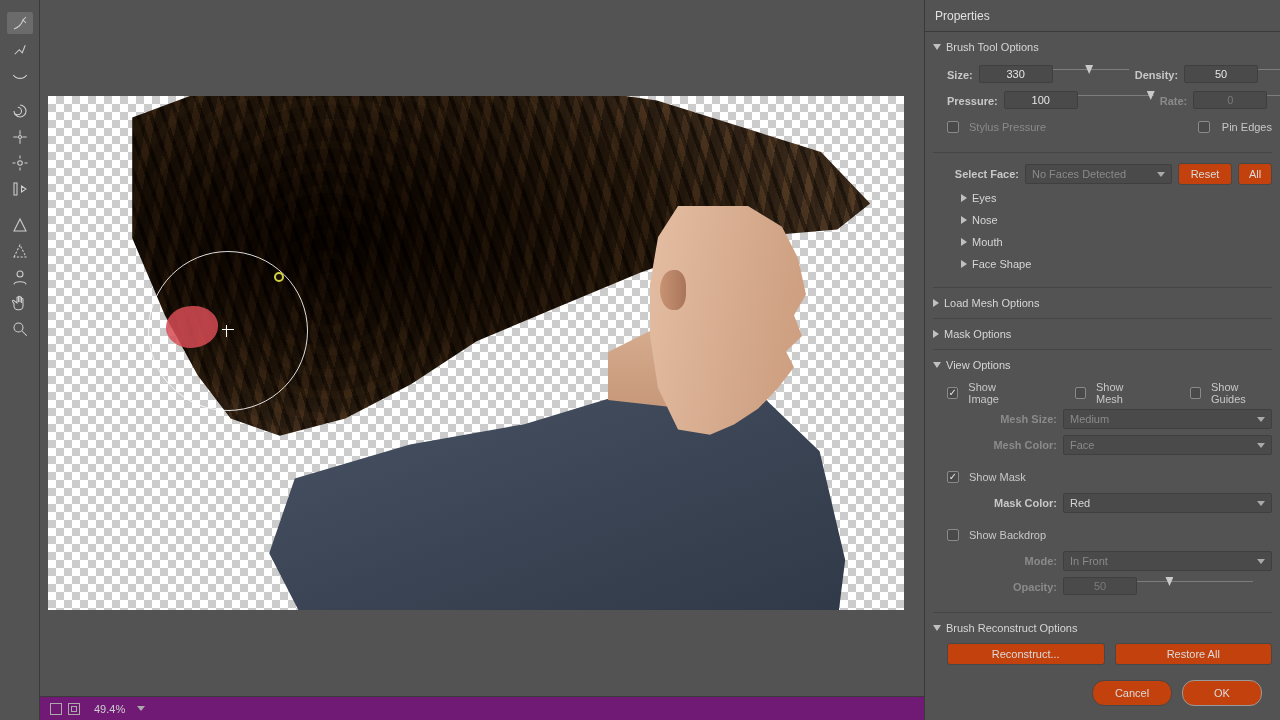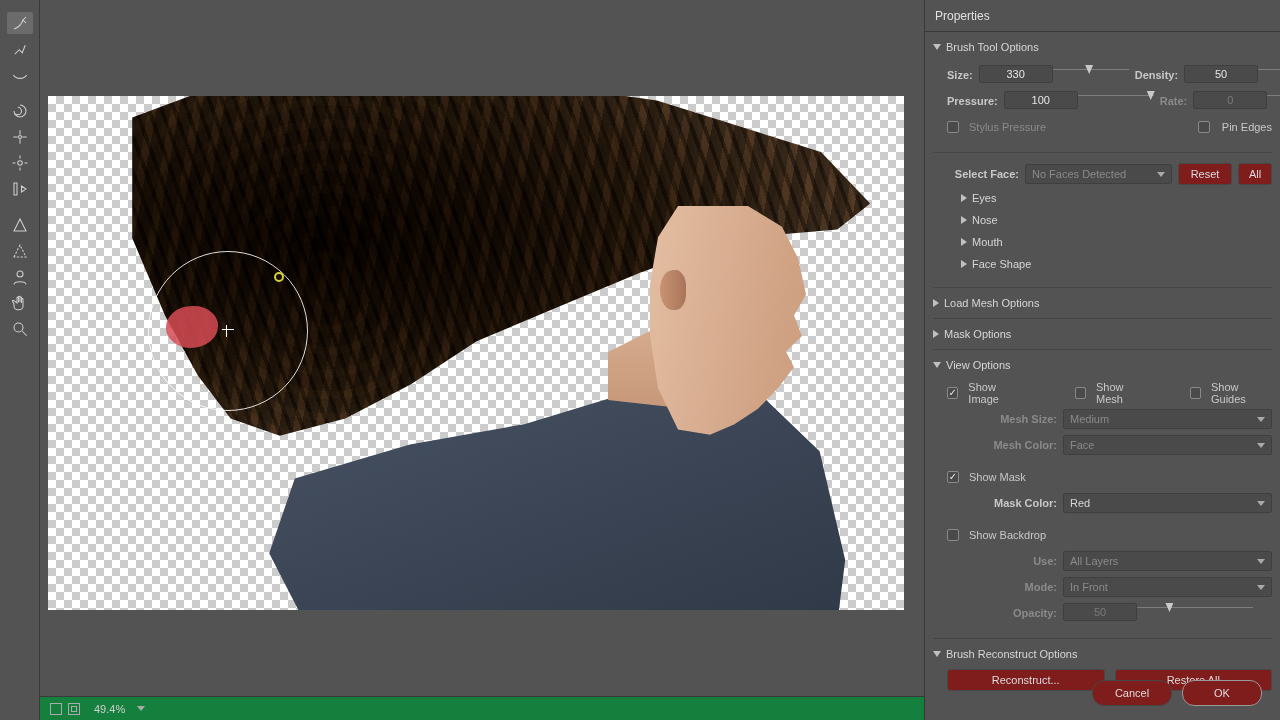--- a/index.html
+++ b/index.html
@@ -74,21 +74,21 @@
 
 .brush-ring { position:absolute; left:100px; top:155px; width:160px; height:160px; border:1px solid rgba(255,255,255,.85); border-radius:50%; pointer-events:none; }
 .brush-cross { position:absolute; left:178px; top:233px; width:4px; height:4px; }
 .brush-cross::before,.brush-cross::after{content:'';position:absolute;background:#fff;}
 .brush-cross::before{left:-4px;top:0;width:12px;height:1px;}
 .brush-cross::after{left:0;top:-4px;width:1px;height:12px;}
 .mask-blob { position:absolute; left:118px; top:210px; width:52px; height:42px; background:#d64b54; border-radius:50% 46% 52% 48%; opacity:.85; }
 .pin { position:absolute; left:226px; top:176px; width:10px; height:10px; border:2px solid #cfd23a; border-radius:50%; background:transparent; }
 
 
-#status { position:absolute; left:40px; bottom:0; width:884px; height:24px; background:#15803d; border-top:1px solid #3a3a3a; display:flex; align-items:center; gap:6px; padding:0 10px; }
+#status { position:absolute; left:40px; bottom:0; width:884px; height:24px; background:#701a75; border-top:1px solid #3a3a3a; display:flex; align-items:center; gap:6px; padding:0 10px; }
 .sq { width:12px; height:12px; border:1px solid #aaa; display:inline-block; }
 .zoom-val { margin-left:8px; color:#cfcfcf; }
 .dd-caret { width:0;height:0;border-left:4px solid transparent;border-right:4px solid transparent;border-top:5px solid #aaa; margin-left:6px;}
 
 
 #props { position:absolute; right:0; top:0; width:356px; height:100%; background:#535353; border-left:1px solid #3a3a3a; display:flex; flex-direction:column; }
 #props-head { height:32px; border-bottom:1px solid #3a3a3a; display:flex; align-items:center; padding:0 10px; font-size:12px; color:#e0e0e0; }
 #props-body { flex:1; overflow-y:auto; padding:4px 8px 0 8px; }
 .section-h { display:flex; align-items:center; gap:5px; height:22px; cursor:pointer; color:#d6d6d6; }
 .section-h.sub { margin-left:14px; }
@@ -109,21 +109,21 @@
 
 .chk { width:12px; height:12px; border:1px solid #8a8a8a; background:#4a4a4a; display:inline-flex; align-items:center; justify-content:center; border-radius:2px; cursor:pointer;}
 .chk.on::after { content:'✓'; font-size:10px; color:#e6e6e6; line-height:1; }
 .chk-lbl { margin-left:4px; }
 .chk-lbl.dim { color:#8a8a8a; }
 
 .dropdown { flex:1; height:20px; background:#4a4a4a; border:1px solid #3f3f3f; border-radius:2px; display:flex; align-items:center; justify-content:space-between; padding:0 6px; color:#d6d6d6; cursor:pointer;}
 .dropdown.dim { color:#8a8a8a;text-align:right; }
 .dropdown .car { width:0;height:0;border-left:4px solid transparent;border-right:4px solid transparent;border-top:5px solid #aaa;}
 
-.btn { height:22px; background:#7f1d1d; border:1px solid #474747; border-radius:3px; display:flex; align-items:center; justify-content:center; color:#dcdcdc; cursor:pointer; }
+.btn { height:22px; background:#c2410c; border:1px solid #474747; border-radius:3px; display:flex; align-items:center; justify-content:center; color:#dcdcdc; cursor:pointer; }
 .btn.small { width:54px; }
 .btn.wide { flex:1; }
 .btn.pill { border-radius:12px; height:26px; }
 .btn.primary { border:1px solid #9a9a9a; }
 
 #footer-btns { position:absolute; bottom:14px; right:18px; display:flex; gap:10px; }
 #footer-btns .btn { width:80px; }
 
 hr.sep { border:none; border-top:1px solid #454545; margin:4px 0; }
 
@@ -373,27 +373,20 @@
             <span>Red</span>
             <span class="car"></span>
           </div>
       </div>
 
       <div class="row" style="margin-top:6px">
         <span class="chk"></span>
         <span class="chk-lbl">Show Backdrop</span>
       </div>
       <div class="row">
-        <span class="lbl dim" style="width:110px">Use:</span>
-        <div class="dropdown dim">
-            <span>All Layers</span>
-            <span class="car"></span>
-          </div>
-      </div>
-      <div class="row">
         <span class="lbl dim" style="width:110px">Mode:</span>
         <div class="dropdown dim">
             <span>In Front</span>
             <span class="car"></span>
           </div>
       </div>
       <div class="row">
         <span class="lbl dim" style="width:110px">Opacity:</span>
         <div class="slidercol" style="width:190px">
           <input class="numfield dim" style="align-self: center;" value="50">

